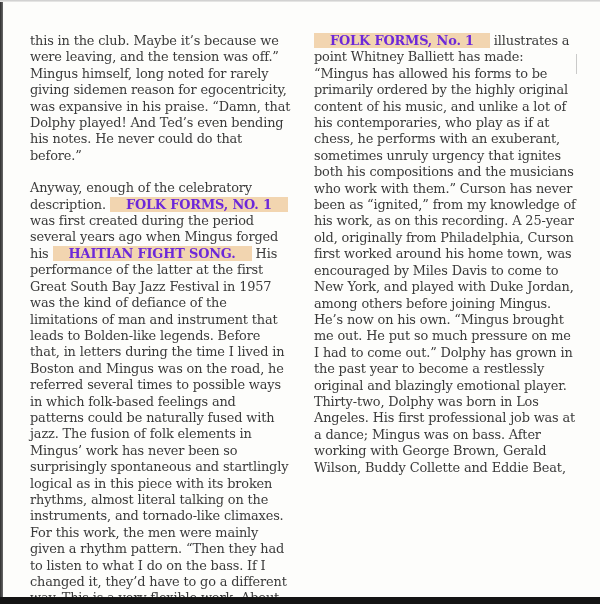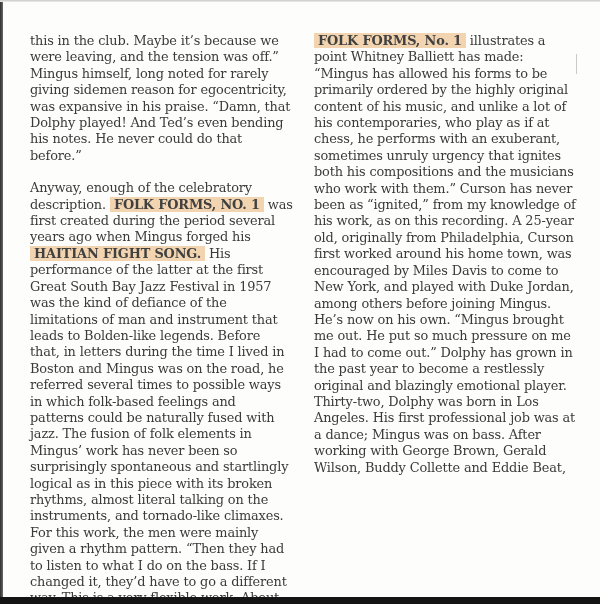--- a/index.html
+++ b/index.html
@@ -61,23 +61,23 @@
     font-size: 12.9px;
     line-height: 16.4px;
     letter-spacing: -0.15px;
     text-align: left;
   }
   .col p {
     margin: 0 0 16px 0;
   }
   .hl {
     background: #f2d5b0;
-    color: #404040;
+    color: #6d28d9;
     font-weight: 700;
-    padding: 0 4px;
+    padding: 0 16px;
     margin-top: 34px;
   }
 </style>
 </head>
 <body>
 
 <div class="scan-page">
   <div class="edge-top"></div>
   <div class="crease"></div>
 

